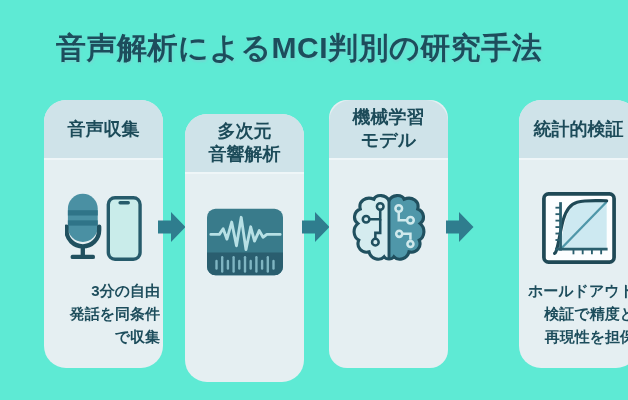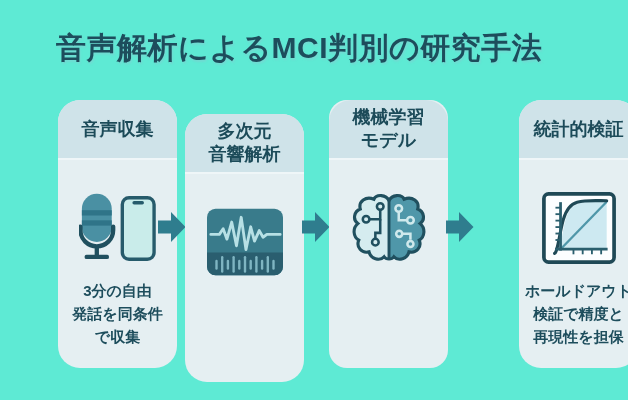--- a/index.html
+++ b/index.html
@@ -56,34 +56,34 @@
   .icon-wrap {
     height: 76px;
     margin-top: 30px;
     display: flex;
     align-items: center;
     justify-content: center;
   }
   .card-body {
     margin-top: 13px;
     padding: 0 3px;
-    text-align: center;
+    text-align: right;
     font-size: 15px;
     line-height: 23px;
     font-weight: 700;
     color: #1d4d5c;
     white-space: pre-line;
   }
   .flow-arrow {
     position: absolute;
     top: 209px;
     width: 28px;
     height: 36px;
   }
-  .card-1 { left: 58px; }
+  .card-1 { left: 44px; }
   .card-2 { left: 185px; margin-top: 14px; }
   .card-3 { left: 329px; border-radius: 18px; }
   .card-4 { left: 499px; margin-left: 20px; }
   .arrow-1 { left: 158px; }
   .arrow-2 { left: 302px; }
   .arrow-3 { left: 446px; }
 </style>
 </head>
 <body>
 

